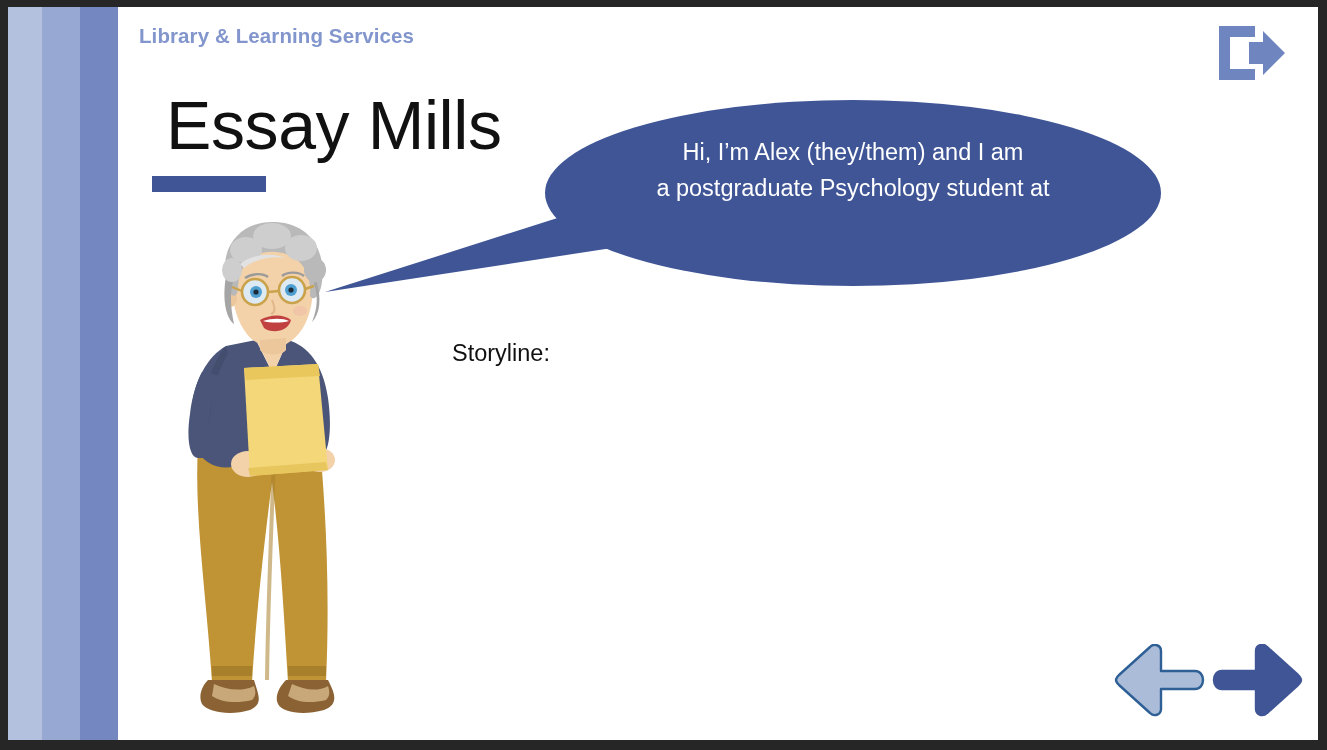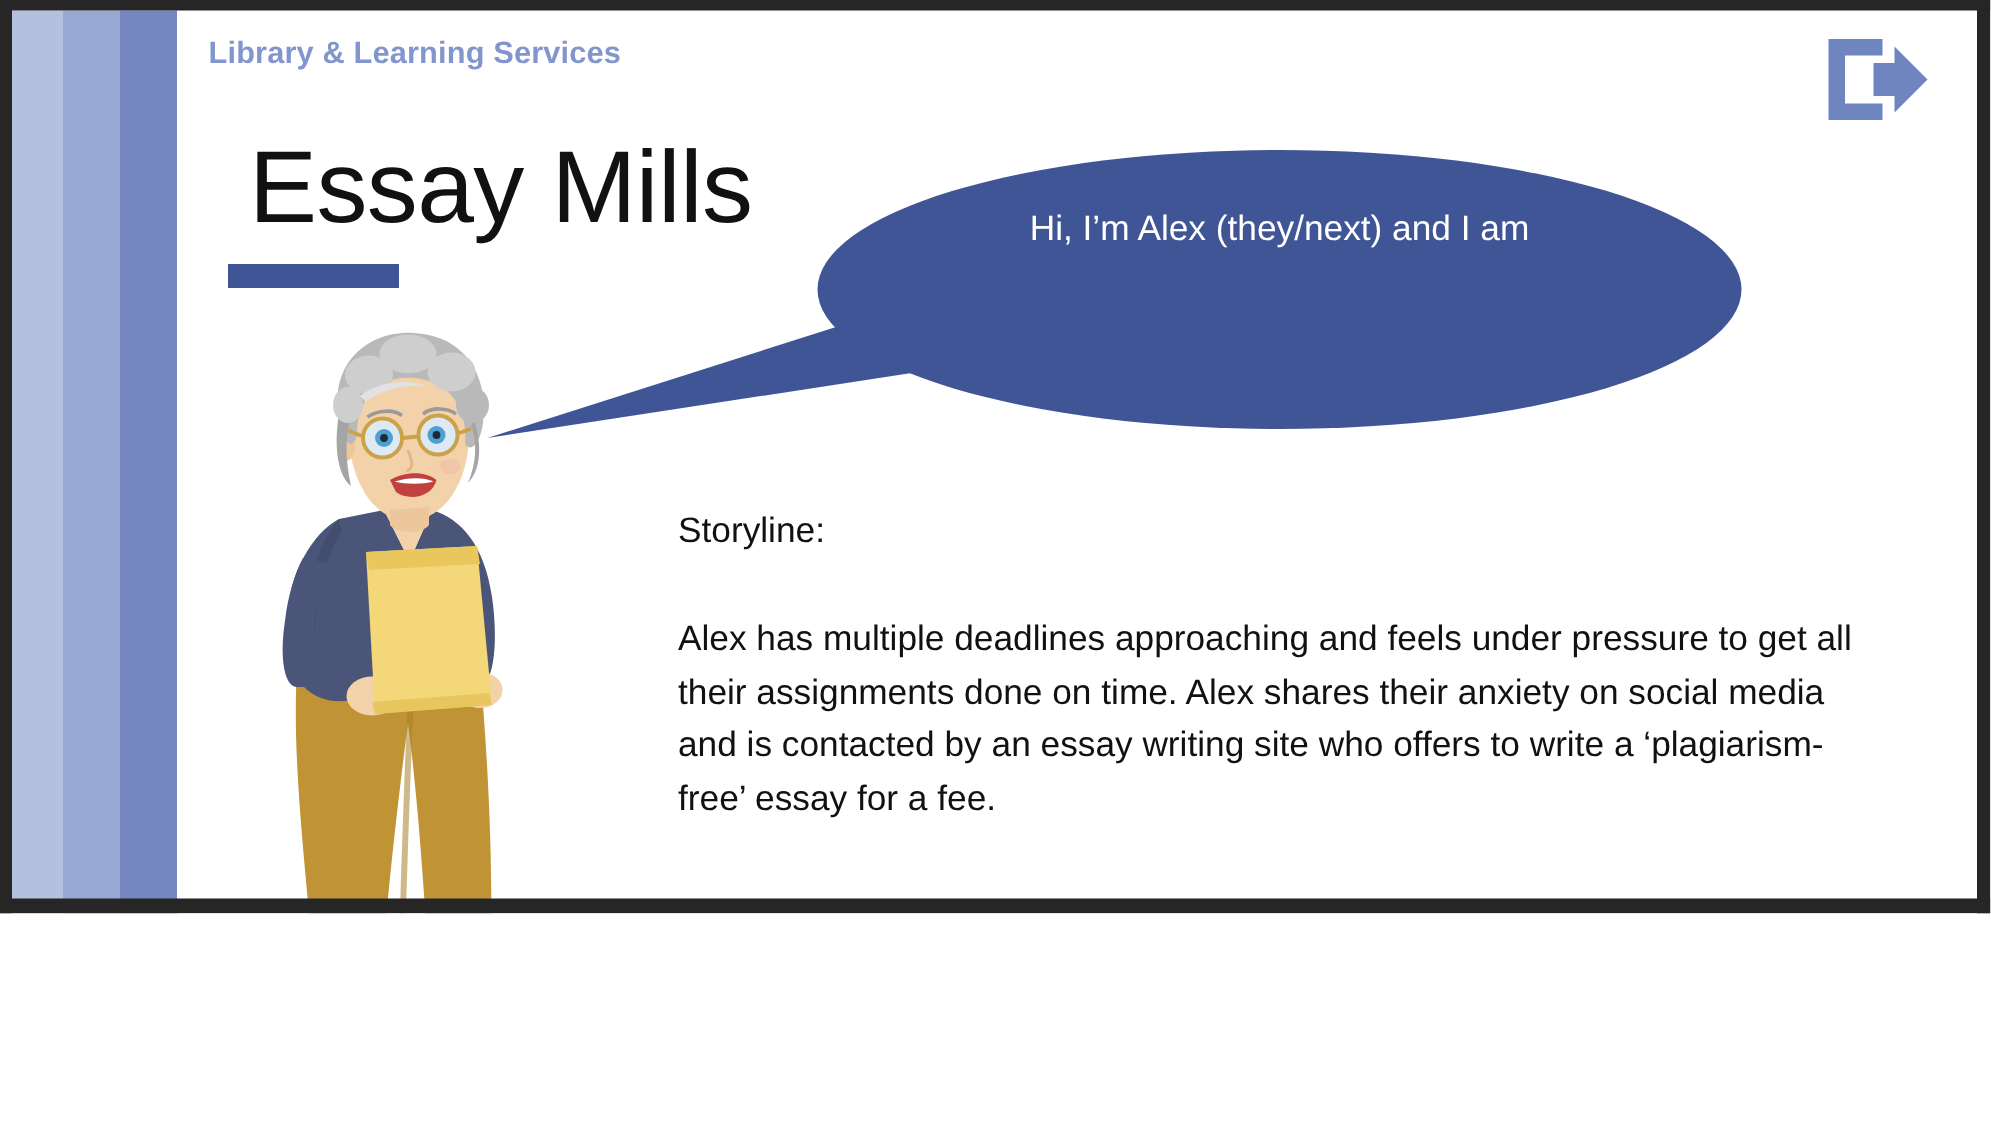--- a/index.html
+++ b/index.html
@@ -6,21 +6,21 @@
     margin: 0;
     padding: 0;
     background: #ffffff;
   }
   body {
     font-family: "Liberation Sans", sans-serif;
   }
   #slide {
     position: relative;
     width: 1327px;
-    height: 609px;
+    height: 750px;
     overflow: hidden;
     background: #ffffff;
     box-sizing: border-box;
   }
   
   .frame-edge {
     position: absolute;
     background: #262626;
     z-index: 60;
   }
@@ -159,21 +159,22 @@
       <path d="M34 20 L48 20 L48 9 L70 31 L48 53 L48 42 L34 42 Z" fill="#6f85c0"></path>
     </svg>
   </div>
 
   <div class="bubble-wrap">
     <svg class="bubble-svg" width="845" height="205" viewBox="0 0 845 205" aria-hidden="true">
       <polygon points="0,196 245,118 300,150" fill="#3f5596"></polygon>
       <ellipse cx="528" cy="97" rx="308" ry="93" fill="#3f5596"></ellipse>
     </svg>
     <div class="bubble-text">
-      <div>Hi, I’m Alex (they/next) and I am</div>
+      <div>Hi, I’m Alex (they/them) and I am</div>
+      <div>a postgraduate Psychology student at</div>
     </div>
   </div>
 
   <div class="character">
     <svg width="210" height="522" viewBox="0 0 210 522" aria-hidden="true">
 
       <g>
         <path d="M30 232 L152 232 C158 300 162 380 158 468 L120 468 C116 400 112 330 104 268 C96 330 88 402 84 468 L44 468 C38 378 26 300 30 232 Z" fill="#c09334"></path>
         <path d="M104 244 C101 320 98 400 97 466 L101 466 C102 400 105 320 108 244 Z" fill="#a87f2b" opacity="0.55"></path>
         <path d="M44 452 L84 452 L84 462 L44 462 Z" fill="#a87f2b"></path>
@@ -249,21 +250,20 @@
         <ellipse cx="132" cy="97" rx="7" ry="5" fill="#eeb9a4" opacity="0.55"></ellipse>
       </g>
 
       <path d="M92 126 L92 136 C96 142 114 142 118 136 L118 124 Z" fill="#edc79c"></path>
     </svg>
   </div>
 
   <div class="body-copy">
     <p>Storyline:</p>
     <div class="gap"></div>
-    <p>Alex has multiple deadlines approaching and feels under pressure to get all their assignments done on time. Alex shares their anxiety on social media and is contacted by an essay writing site who offers to write a ‘plagiarism-free’ essay for a fee.</p>
     <div class="gap"></div>
   </div>
 
   <div class="nav-arrows">
     <svg width="195" height="82" viewBox="0 0 195 82" aria-hidden="true">
       <g>
         <path d="M51 7 L51 27 L85 27 C90 27 93 31 93 36 C93 41 90 45 85 45 L51 45 L51 65 C51 71 44 73 40 69 L9 41 C5 37 5 35 9 31 L40 3 C44 -1 51 1 51 7 Z" fill="#aabcd8" stroke="#2e6096" stroke-width="2.4" stroke-linejoin="round"></path>
       </g>
       <g>
         <path d="M146 7 L146 27 L112 27 C107 27 104 31 104 36 C104 41 107 45 112 45 L146 45 L146 65 C146 71 153 73 157 69 L188 41 C192 37 192 35 188 31 L157 3 C153 -1 146 1 146 7 Z" fill="#3f5596" stroke="#3f5596" stroke-width="2.4" stroke-linejoin="round"></path>

